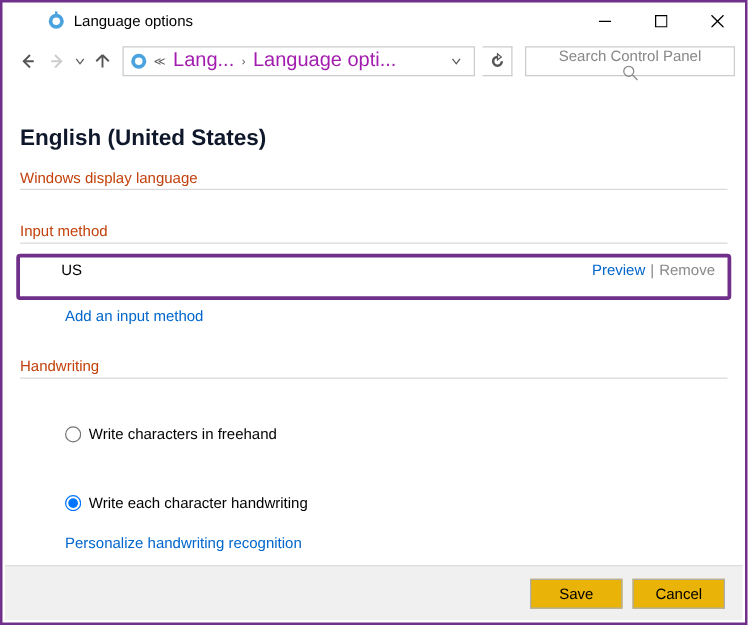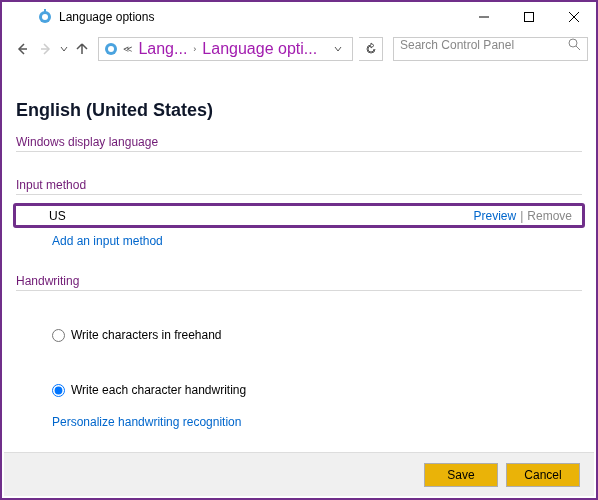--- a/index.html
+++ b/index.html
@@ -78,54 +78,55 @@
   .addrbar .app-icon { margin: 0 2px 0 2px; }
   .addrbar .chev { color: #555; font-size: 9px; padding: 0 2px; }
   .addrbar .flex-grow { flex: 1; }
   .addrbar .drop { width: 16px; text-align: center; color: #555; font-size: 8px;}
   .refresh-btn {
     width: 24px; height: 24px; border: 1px solid #ccc; border-left: none;
     display:flex;align-items:center;justify-content:center;color:#555;
     margin-right: 10px;
   }
   .searchbox {
-    width: 195px; height: 24px;
+    width: 168px; height: 24px;
     border: 1px solid #ccc;
-    display: flex; align-items: flex-start;
+    display: flex; align-items: center;
     padding: 0 6px;
     color: #777;
     font-style: italic;
     font-size: 12px;
+    flex-direction: column;
   }
   .searchbox .ph { flex: 1; font-style: normal; color: #888;}
   .searchbox .mag { color: #888; }
   
   .content {
     padding: 14px 14px 0 14px;
   }
   .page-title {
     color: #0f172a;
     font-size: 18px;
     font-weight: 700;
     margin: 20px 0 14px 0;
   }
   .section-label {
     font-size: 12px;
-    color: #701a75;
+    color: #c2410c;
     border-bottom: 1px solid #d9d9d9;
     padding-bottom: 2px;
     margin-bottom: 8px;
   }
   .section-block { margin-bottom: 26px; }
   .indent { padding-left: 36px; }
   .highlight-box {
     border: 3px solid #702f8a;
     border-radius: 3px;
     margin: 0 -3px 6px -3px;
-    padding: 3px 10px 2px 33px;
+    padding: 3px 10px 14px 33px;
     display:flex;align-items:center;
   }
   .highlight-box .name { flex:1; }
   .link { color: #0066cc; cursor: pointer; }
   .link-dis { color: #888; }
   .sep { color: #888; margin: 0 4px; }
   .add-link { padding-left: 36px; }
   .radio-row {
     display: flex; align-items: center;
     padding: 4px 0 4px 36px;

